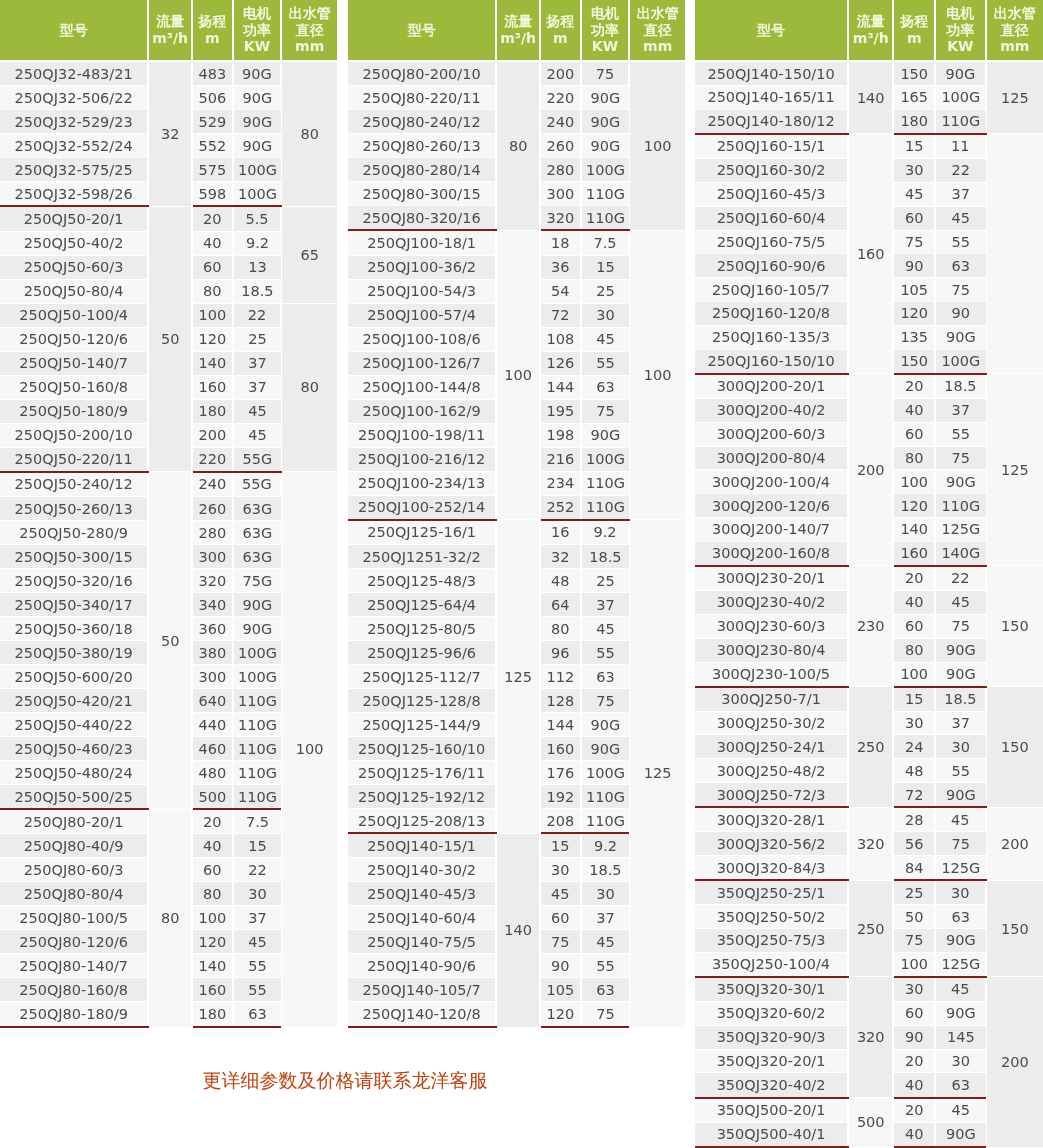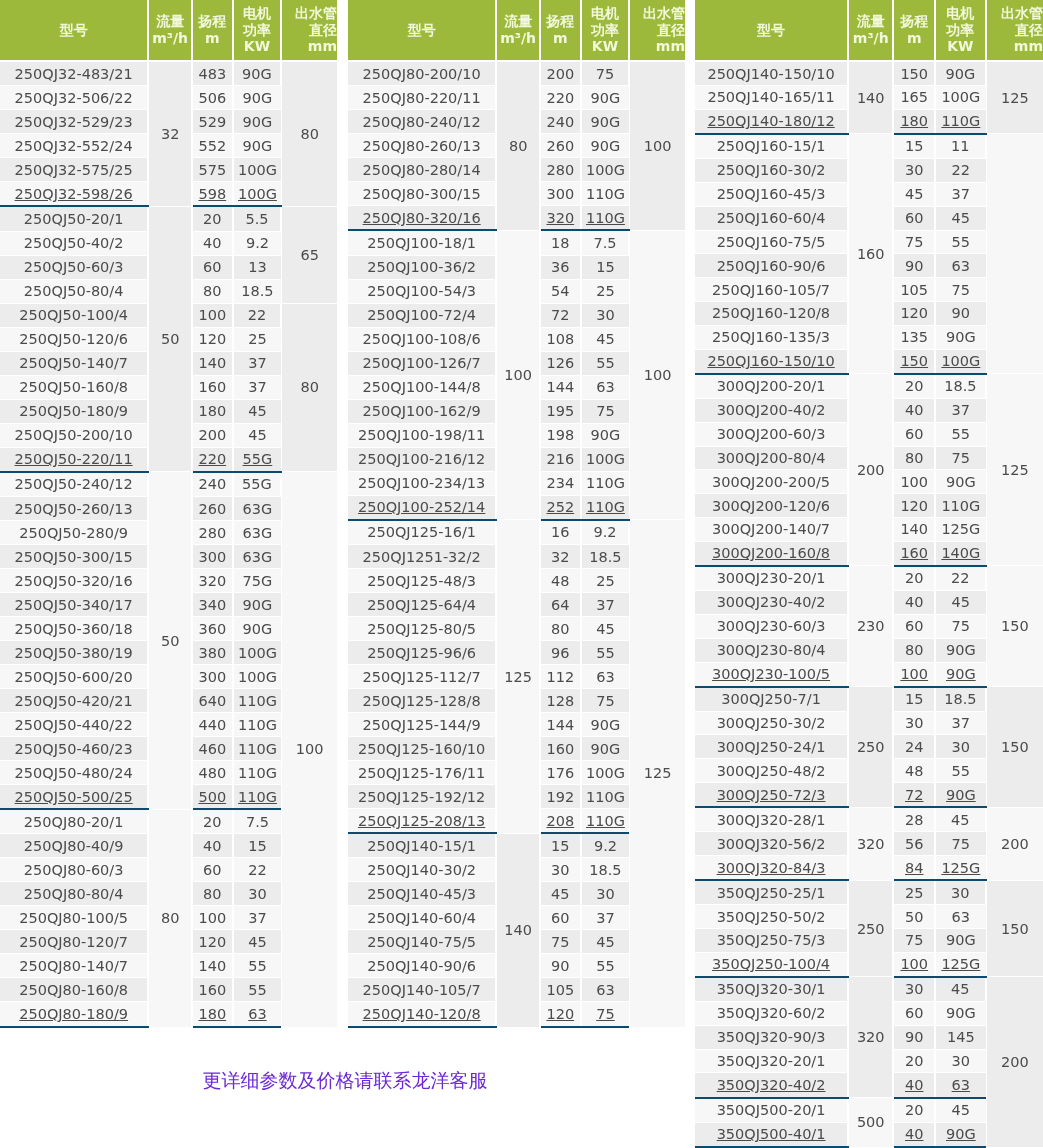--- a/index.html
+++ b/index.html
@@ -11,33 +11,33 @@
     position:absolute;top:0;border-collapse:collapse;table-layout:fixed;
   }
   #t0{left:0;width:337px;height:1028px;}
   #t1{left:348px;width:337px;height:1028px;}
   #t2{left:695px;width:348px;height:1148px;}
   table.spec th{
     background:#9CB93C;color:#F2F8DA;font-size:14px;font-weight:bold;
     height:60px;text-align:center;vertical-align:middle;line-height:1.18;
     border-right:2px solid #ffffff;border-bottom:2px solid #ffffff;padding:0;
   }
-  table.spec th:last-child{border-right:none;text-align:right;}
+  table.spec th:last-child{border-right:none;}
   table.spec td{
     font-size:14.5px;color:#4B4B4B;text-align:center;vertical-align:middle;
     border-right:2px solid #ffffff;border-bottom:1px solid #ffffff;padding:0;
     white-space:nowrap;overflow:hidden;
   }
   table.spec td:last-child{border-right:none;}
   table.spec tbody tr:nth-child(odd) td{background:#ECECEC;}
   table.spec tbody tr:nth-child(even) td{background:#F7F7F7;}
-  table.spec tr.group-end td{border-bottom:2px solid #0c4a6e;text-decoration:underline;}
+  table.spec tr.group-end td{border-bottom:2px solid #7f1d1d;}
   .footer-note{
     position:absolute;left:150px;top:1068px;width:390px;text-align:center;
-    font-size:19px;line-height:24px;color:#6d28d9;
+    font-size:19px;line-height:24px;color:#c2410c;
   }
 </style>
 </head>
 <body>
 
 <div class="wrap">
   <table class="spec" id="t0">
     <colgroup>
       <col style="width:44%">
         <col style="width:13%">
@@ -253,21 +253,21 @@
           <td>250QJ80-80/4</td>
           <td>80</td>
           <td>30</td>
         </tr>
         <tr>
           <td>250QJ80-100/5</td>
           <td>100</td>
           <td>37</td>
         </tr>
         <tr>
-          <td>250QJ80-120/7</td>
+          <td>250QJ80-120/6</td>
           <td>120</td>
           <td>45</td>
         </tr>
         <tr>
           <td>250QJ80-140/7</td>
           <td>140</td>
           <td>55</td>
         </tr>
         <tr>
           <td>250QJ80-160/8</td>
@@ -363,21 +363,21 @@
           <td>250QJ100-36/2</td>
           <td>36</td>
           <td>15</td>
         </tr>
         <tr>
           <td>250QJ100-54/3</td>
           <td>54</td>
           <td>25</td>
         </tr>
         <tr>
-          <td>250QJ100-72/4</td>
+          <td>250QJ100-57/4</td>
           <td>72</td>
           <td>30</td>
         </tr>
         <tr>
           <td>250QJ100-108/6</td>
           <td>108</td>
           <td>45</td>
         </tr>
         <tr>
           <td>250QJ100-126/7</td>
@@ -643,21 +643,21 @@
           <td>300QJ200-60/3</td>
           <td>60</td>
           <td>55</td>
         </tr>
         <tr>
           <td>300QJ200-80/4</td>
           <td>80</td>
           <td>75</td>
         </tr>
         <tr>
-          <td>300QJ200-200/5</td>
+          <td>300QJ200-100/4</td>
           <td>100</td>
           <td>90G</td>
         </tr>
         <tr>
           <td>300QJ200-120/6</td>
           <td>120</td>
           <td>110G</td>
         </tr>
         <tr>
           <td>300QJ200-140/7</td>

